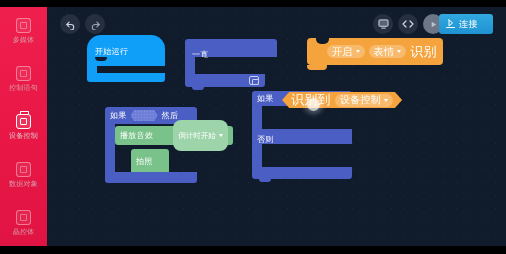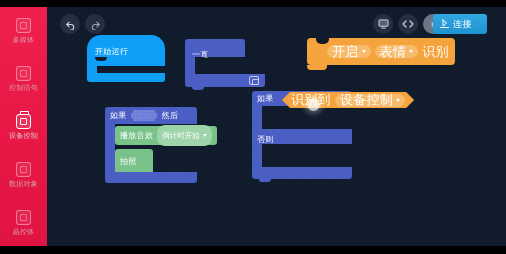--- a/index.html
+++ b/index.html
@@ -61,21 +61,21 @@
   .tb-circle {
     position:absolute; width:20px; height:20px; border-radius:50%;
     background:rgba(255,255,255,0.09);
     display:flex; align-items:center; justify-content:center;
     color:#cdd6e3; font-size:11px; line-height:1;
   }
   .tb-circle.solid { background:#6d7685; color:#b9c2cf; }
   .tb-circle svg { display:block; }
 
   .connect-btn {
-    position:absolute; right:19px; top:7px; height:20px; min-width:54px;
+    position:absolute; right:13px; top:7px; height:20px; min-width:54px;
     background:linear-gradient(180deg,#31a8e0 0%,#1f93d2 100%);
     border-radius:3px; display:flex; align-items:center; gap:3px;
     padding:0 6px; color:#fff; font-size:9px; letter-spacing:0.4px;
   }
   .connect-btn .ctxt{ filter:blur(0.25px); }
 
   
   .blk { position:absolute; }
   .btxt {
     color:#fff; font-size:8px; line-height:9px; letter-spacing:0.3px;
@@ -95,21 +95,21 @@
   .hat .mid::before{
     content:""; position:absolute; left:8px; top:0; width:12px; height:4px;
     background:#101b2c; border-radius:0 0 4px 4px;
   }
   .hat .inner { width:78px; height:7px; background:transparent; }
   .hat .bot { width:78px; height:9px; background:#0f9ef8; border-radius:0 0 3px 3px; }
   .hat .arm { position:absolute; left:0; top:31px; width:10px; height:14px; background:#0f9ef8; }
 
   
   .loop { left:138px; top:32px; width:80px; height:48px; }
-  .loop .top { width:60px; height:18px; background:#4a5ec4; border-radius:3px 3px 0 0; padding:4px 4px 0 7px; position:relative;}
+  .loop .top { width:92px; height:18px; background:#4a5ec4; border-radius:3px 3px 0 0; padding:4px 4px 0 7px; position:relative;}
   .loop .top::after{ content:""; position:absolute; left:7px; top:18px; width:12px; height:4px; background:#101b2c; border-radius:0 0 4px 4px; }
   .loop .arm { position:absolute; left:0; top:18px; width:10px; height:17px; background:#4a5ec4; }
   .loop .bot { position:absolute; left:0; top:35px; width:80px; height:13px; background:#4a5ec4; border-radius:0 0 3px 3px; }
   .loop .notch { position:absolute; left:7px; top:48px; width:12px; height:3px; background:#4a5ec4; border-radius:0 0 4px 4px; }
   .loop-ico {
     position:absolute; right:6px; top:37px; width:10px; height:9px;
     border:1.2px solid #c7cef0; border-radius:2px;
   }
   .loop-ico::after{
     content:""; position:absolute; left:1.5px; top:1.5px; width:5px; height:4px;
@@ -127,21 +127,21 @@
     content:""; position:absolute; left:9px; top:0px; width:13px; height:6px;
     background:#101b2c; border-radius:0 0 5px 5px;
   }
   .orange .tab{
     position:absolute; left:0; bottom:-5px; width:20px; height:5px; background:#f5a33c;
     border-radius:0 0 4px 4px;
   }
   .dd {
     background:#f8bb6d; border-radius:8px; height:13px; padding:0 5px;
     display:flex; align-items:center; gap:3px;
-    color:#fff; font-size:13px; letter-spacing:0.3px; white-space:nowrap;
+    color:#fff; font-size:10px; letter-spacing:0.3px; white-space:nowrap;
     filter:blur(0.3px);
   }
   .caret { width:0;height:0;border-left:2.6px solid transparent;border-right:2.6px solid transparent;border-top:3.2px solid #fff; }
   .olabel { color:#fff; font-size:13px; letter-spacing:0.3px; filter:blur(0.3px); white-space:nowrap; }
 
   
   .ifthen { left:58px; top:100px; width:92px; }
   .ifthen .hdr {
     width:92px; height:17px; background:#4a5ec4; border-radius:3px 3px 0 0;
     display:flex; align-items:center; gap:4px; padding:0 5px; position:relative;
@@ -151,26 +151,26 @@
     width:27px; height:11px; background:#6f7fd8; position:relative;
     clip-path:polygon(12% 0,88% 0,100% 50%,88% 100%,12% 100%,0 50%);
     background-image:radial-gradient(circle, rgba(255,255,255,.16) .6px, transparent .7px);
     background-size:3px 3px;
   }
   .ifthen .arm { position:absolute; left:0; top:17px; width:10px; height:48px; background:#4a5ec4; }
   .ifthen .bot { position:absolute; left:0; top:65px; width:92px; height:11px; background:#4a5ec4; border-radius:0 0 3px 3px; }
 
   .green {
     position:absolute; background:#79c28a; border-radius:3px;
-    display:flex; align-items:center; gap:4px; padding:0 5px;
+    display:flex; align-items:center; gap:20px; padding:0 5px;
   }
   .green.g1 { left:10px; top:19px; height:19px; }
-  .green.g2 { left:10px; top:42px; height:25px; width:38px; }
+  .green.g2 { left:26px; top:42px; height:25px; width:38px; }
   .greendd {
-    background:#9ed4aa; border-radius:8px; height:21px; padding:8px 5px;
+    background:#9ed4aa; border-radius:8px; height:31px; padding:8px 5px;
     display:flex; align-items:center; gap:3px;
     color:#fff; font-size:7.5px; white-space:nowrap; filter:blur(0.3px);
   }
   .greendd .caret { border-top-color:#fff; }
 
   
   .ifelse { left:205px; top:84px; width:100px; }
   .ifelse .hdr { width:100px; height:15px; background:#4a5ec4; border-radius:3px 3px 0 0; display:flex; align-items:center; padding:0 5px; position:relative; }
   .ifelse .hdr::after{ content:""; position:absolute; left:7px; top:15px; width:12px; height:3px; background:#101b2c; border-radius:0 0 4px 4px;}
   .ifelse .arm1 { position:absolute; left:0; top:15px; width:10px; height:23px; background:#4a5ec4; }

